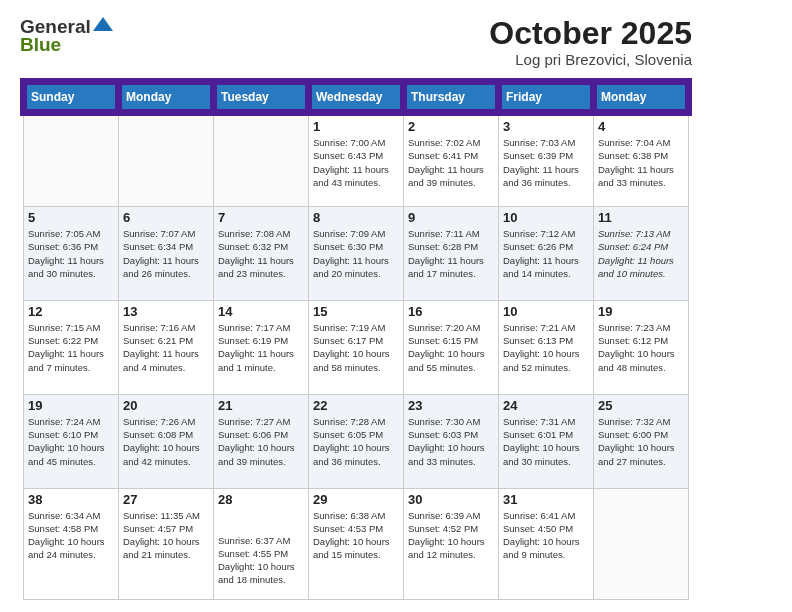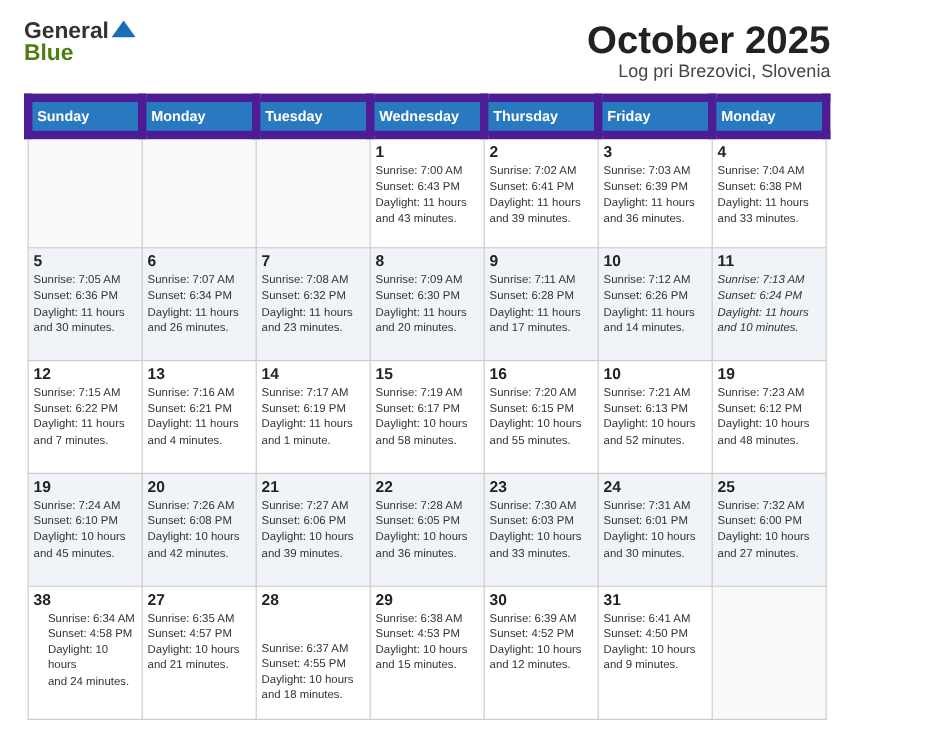--- a/index.html
+++ b/index.html
@@ -302,28 +302,28 @@
             <div class="day-number">25</div>
             <div class="day-info" style="white-space: pre-line;">Sunrise: 7:32 AM
 Sunset: 6:00 PM
 Daylight: 10 hours
 and 27 minutes.</div>
           </td>
         </tr>
         <tr>
           <td>
             <div class="day-number">38</div>
-            <div class="day-info" style="white-space: pre-line; margin-left: 12px;">Sunrise: 6:34 AM
+            <div class="day-info" style="white-space: pre-line;">Sunrise: 6:34 AM
 Sunset: 4:58 PM
 Daylight: 10 hours
 and 24 minutes.</div>
           </td>
           <td>
             <div class="day-number">27</div>
-            <div class="day-info" style="white-space: pre-line;">Sunrise: 6:35 AM
+            <div class="day-info" style="white-space: pre-line;">Sunrise: 11:35 AM
 Sunset: 4:57 PM
 Daylight: 10 hours
 and 21 minutes.</div>
           </td>
           <td>
             <div class="day-number">28</div>
             <div class="day-info" style="white-space: pre-line; margin-top: 27px;">Sunrise: 6:37 AM
 Sunset: 4:55 PM
 Daylight: 10 hours
 and 18 minutes.</div>

